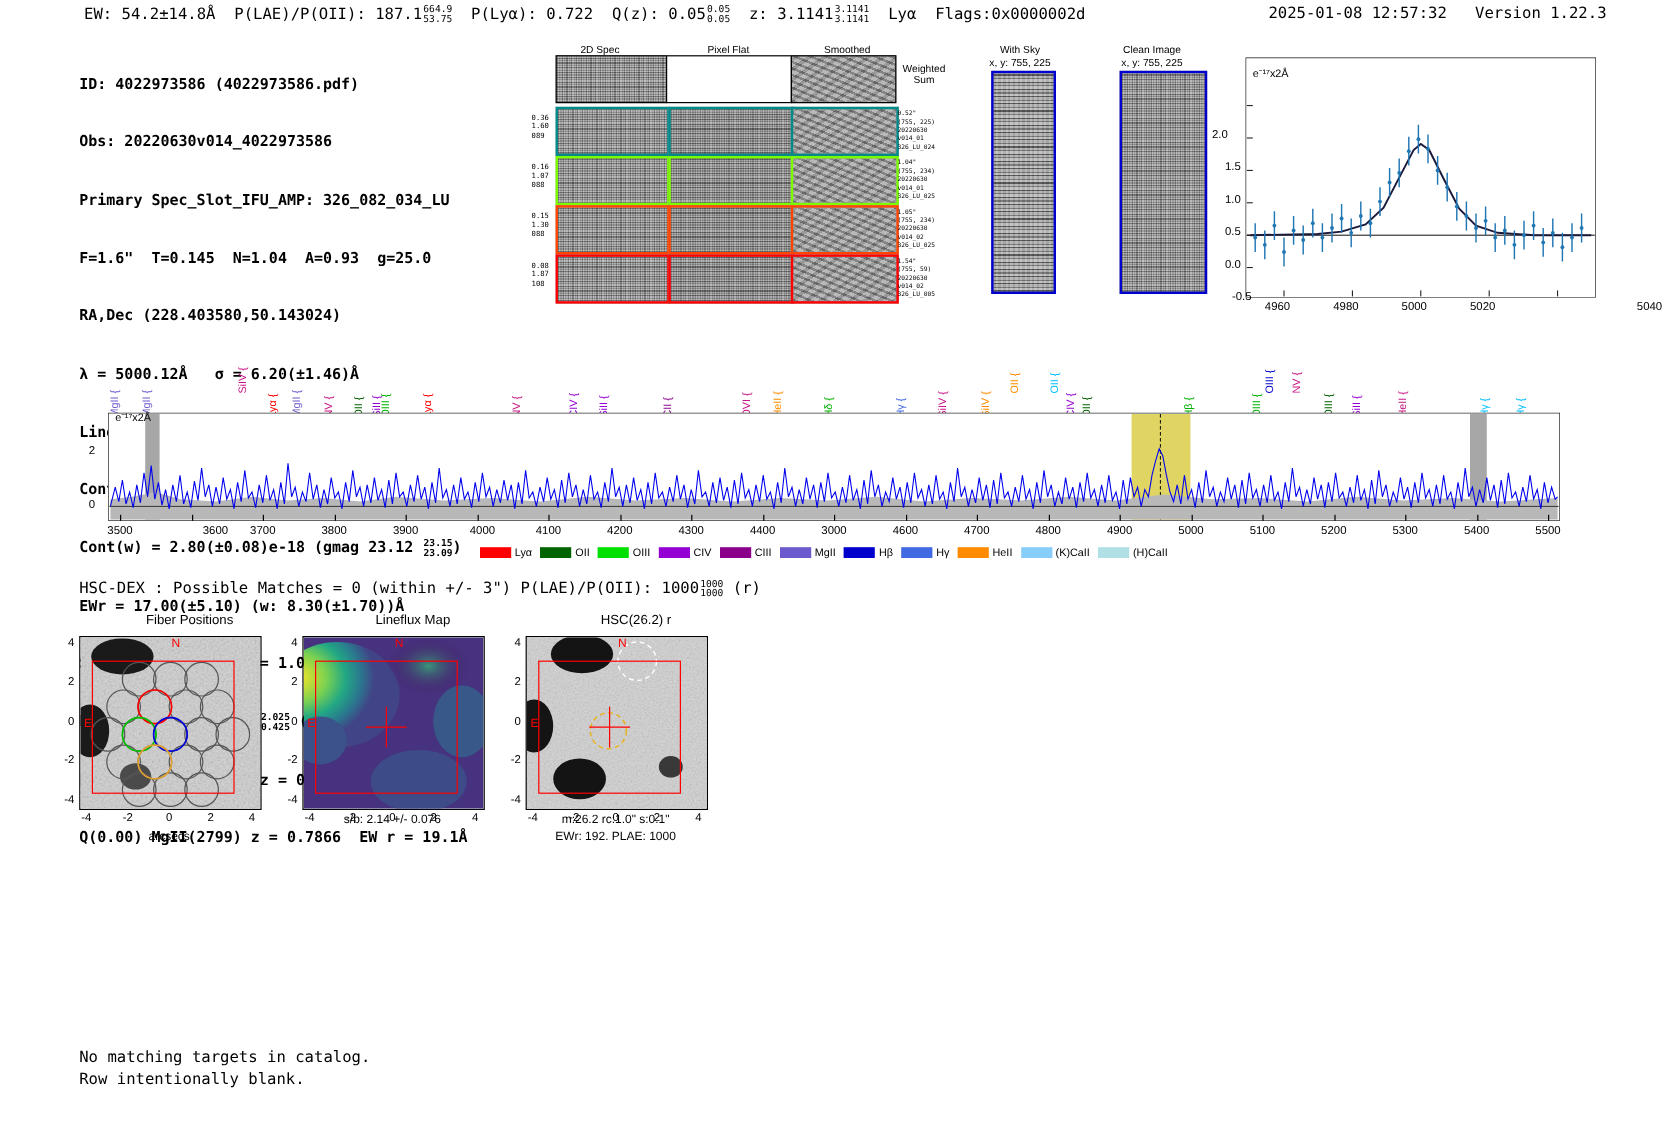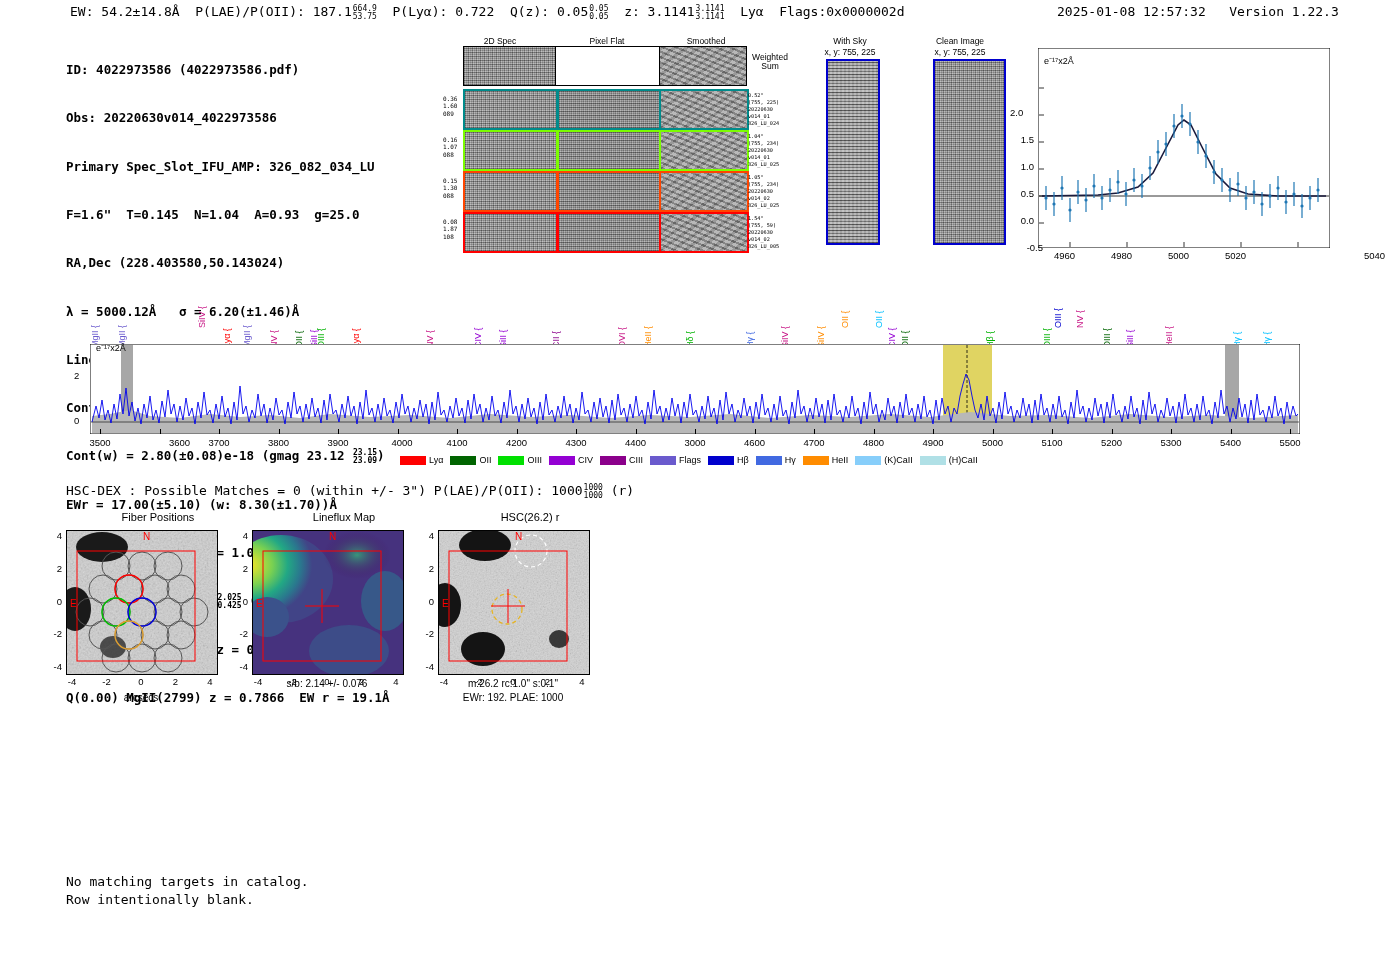--- a/index.html
+++ b/index.html
@@ -412,21 +412,21 @@
     <div class="item">
       <span class="sw" style="background: rgb(148, 0, 211);"></span>
       <span>CIV</span>
     </div>
     <div class="item">
       <span class="sw" style="background: rgb(139, 0, 139);"></span>
       <span>CIII</span>
     </div>
     <div class="item">
       <span class="sw" style="background: rgb(106, 90, 205);"></span>
-      <span>Flags</span>
+      <span>MgII</span>
     </div>
     <div class="item">
       <span class="sw" style="background: rgb(0, 0, 205);"></span>
       <span>Hβ</span>
     </div>
     <div class="item">
       <span class="sw" style="background: rgb(65, 105, 225);"></span>
       <span>Hγ</span>
     </div>
     <div class="item">

